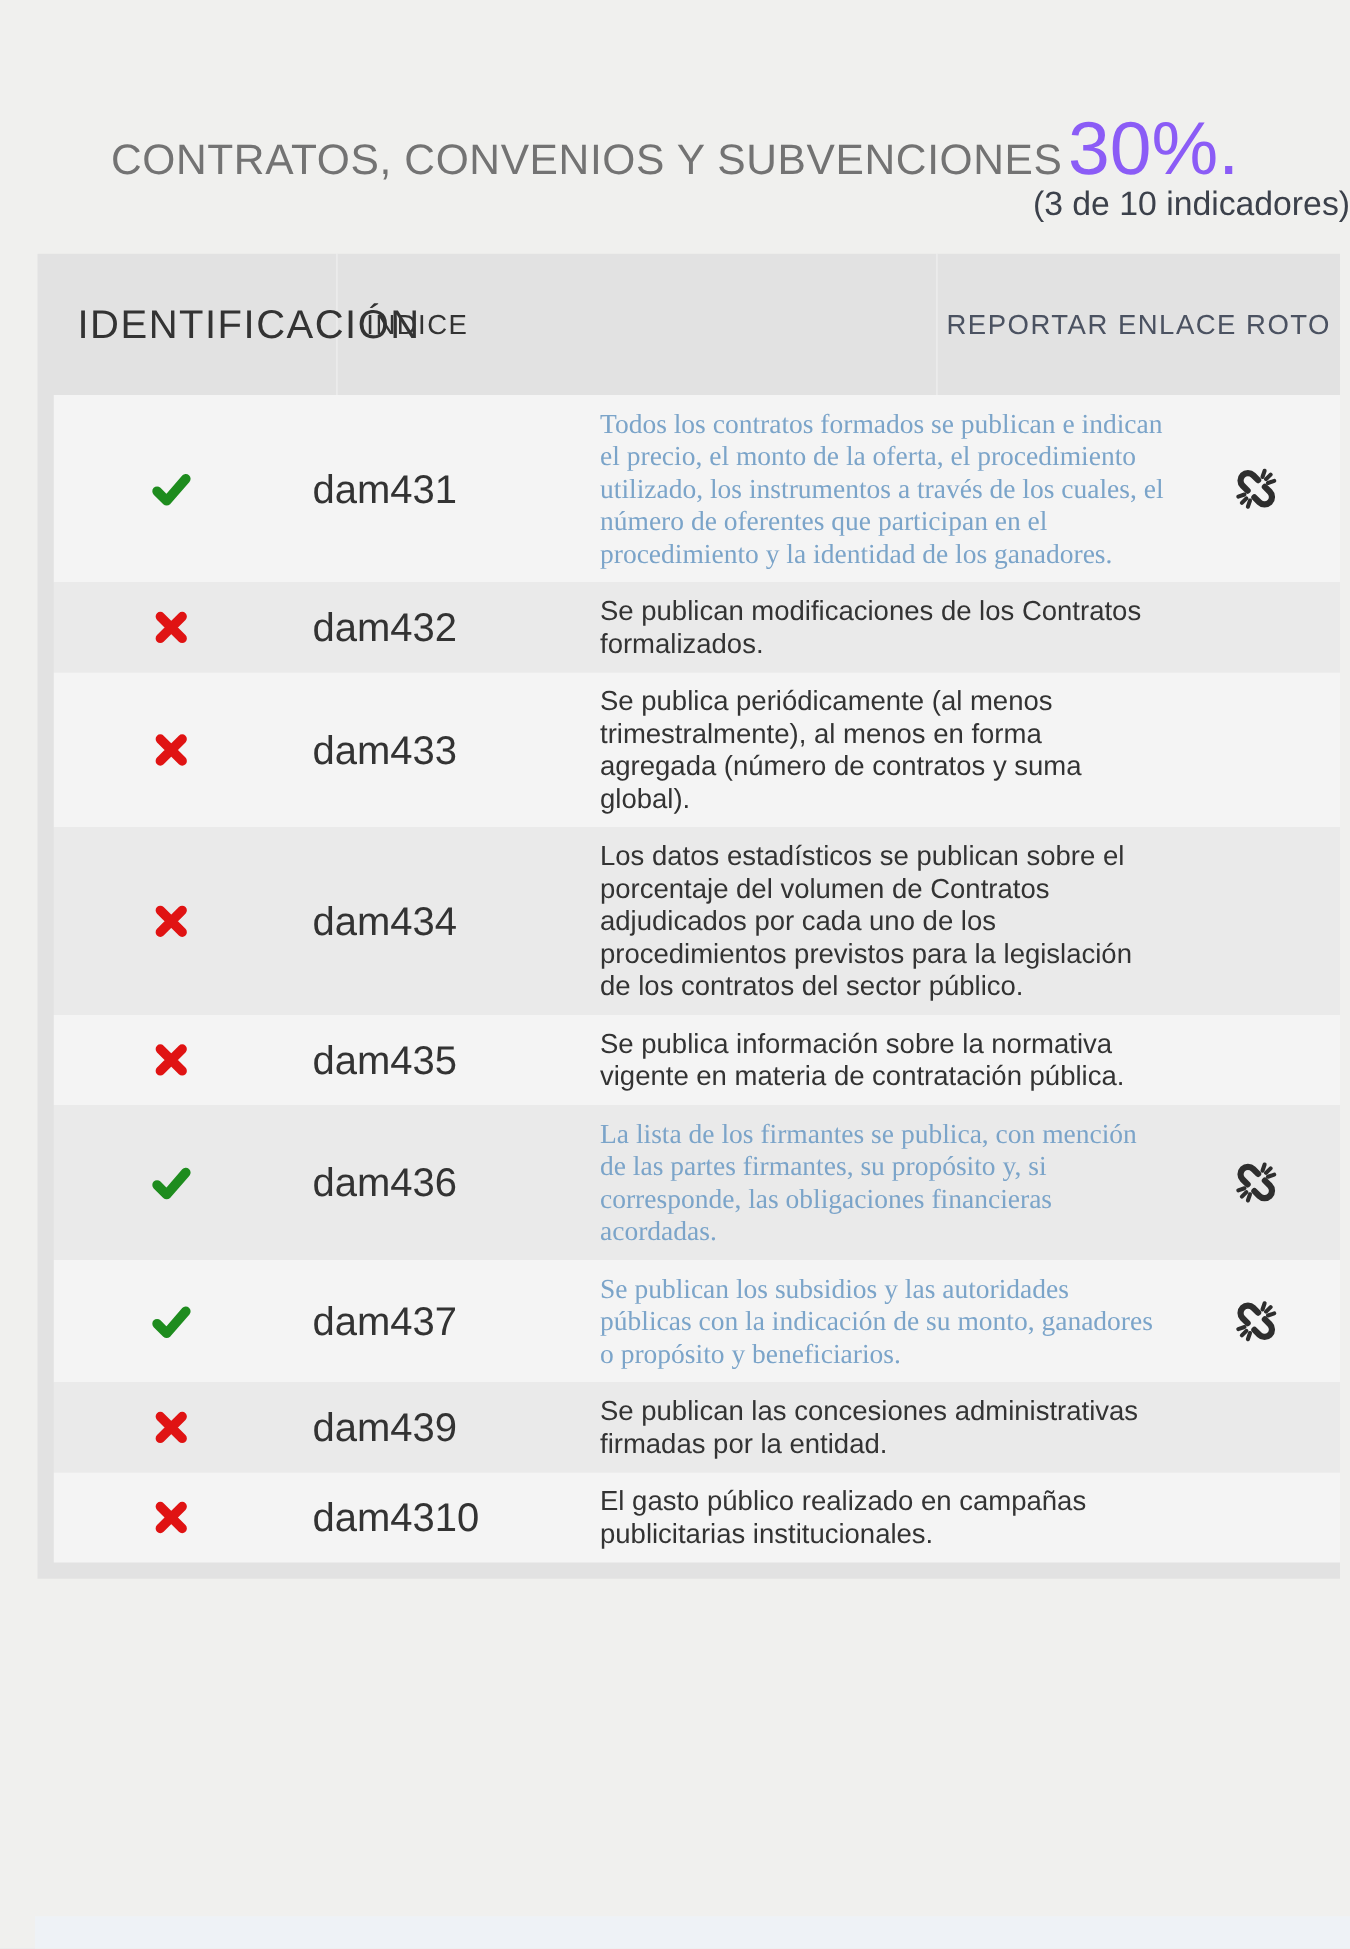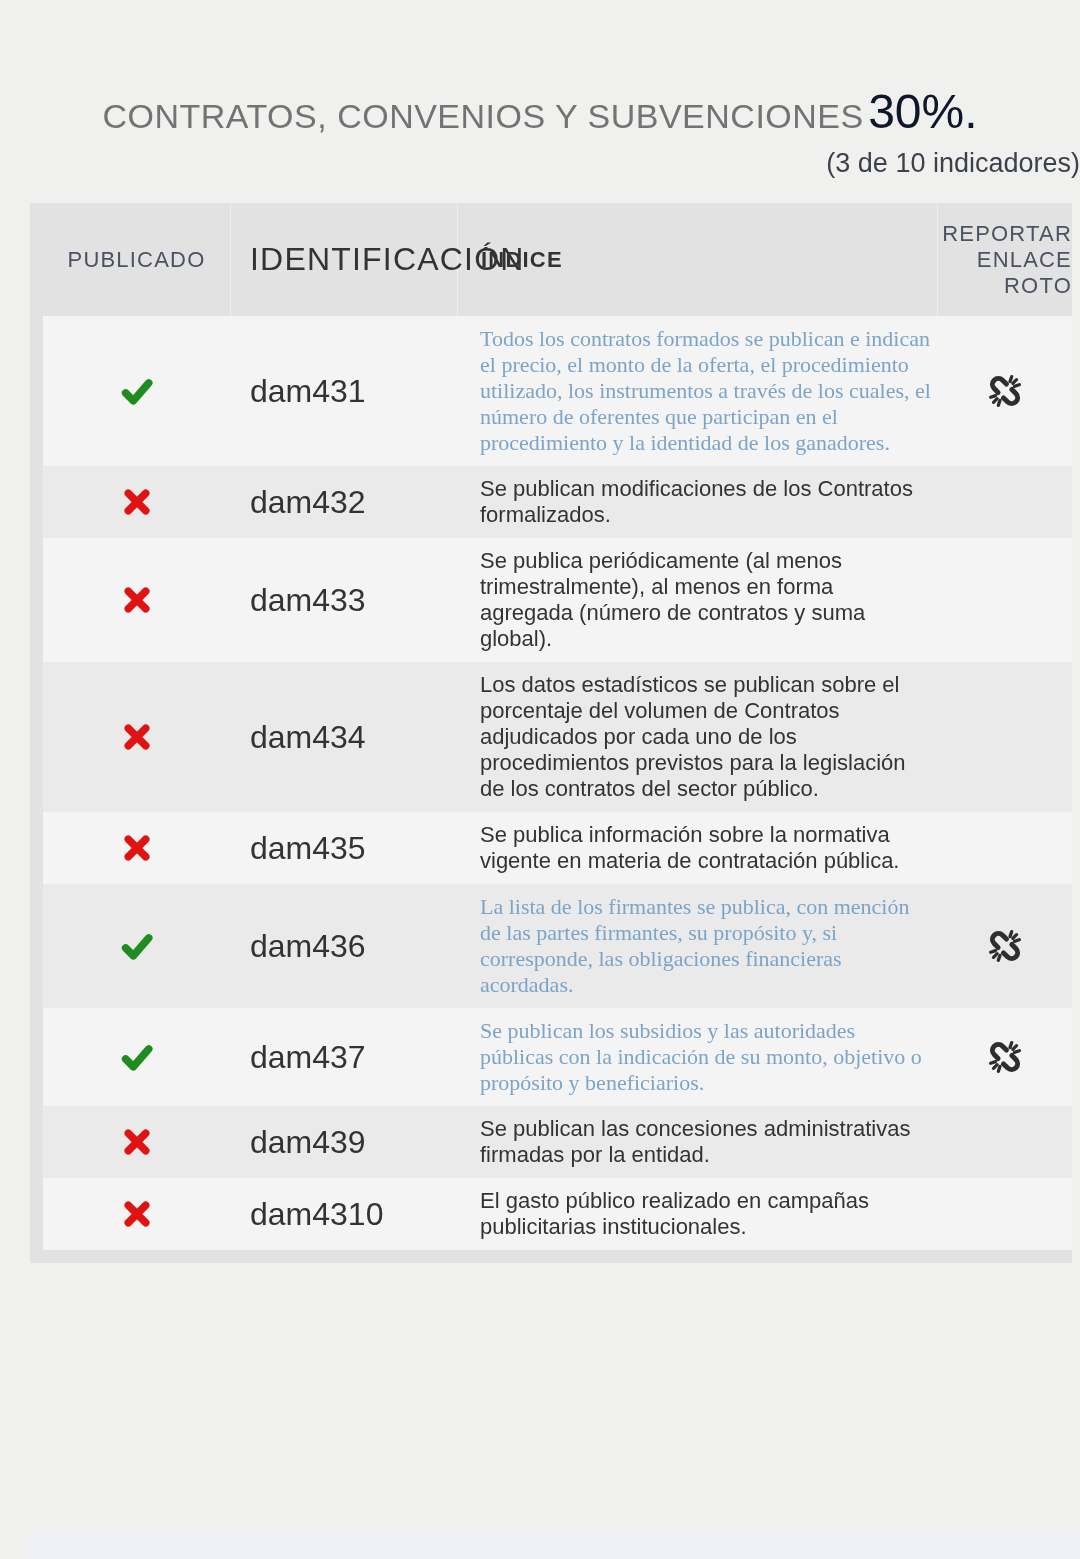--- a/index.html
+++ b/index.html
@@ -4,37 +4,37 @@
 <style>
   html,body{margin:0;padding:0;}
   body{
     width:1080px;height:1559px;position:relative;overflow:hidden;
     background:#f0f0ee;
     font-family:"Liberation Sans","DejaVu Sans",sans-serif;
   }
   
   .title-block{position:absolute;top:84px;left:0;width:1080px;text-align:center;}
   .title-main{font-size:34px;color:#737373;letter-spacing:.5px;}
-  .title-pct{font-size:48px;color:#0f172a;}
+  .title-pct{font-size:60px;color:#8b5cf6;}
   .subtitle{position:absolute;top:148px;left:0;width:1080px;text-align:right;
     font-size:27px;color:#3c414b;}
   
   .table-wrap{
     position:absolute;top:203px;left:30px;width:1042px;
     background:#e2e2e2;padding-bottom:13px;
   }
   .thead{
     display:flex;align-items:center;height:113px;padding-left:13px;
     color:#4b5261;font-size:22px;letter-spacing:1.2px;
   }
   .th{box-sizing:border-box;}
   .thead .col-pub,.thead .col-id,.thead .col-ind{border-right:1px solid rgba(250,250,250,.55);}
   .thead .col-pub{display:flex;justify-content:center;align-self:stretch;align-items:center;}
   .thead .col-id{padding-left:19px;align-self:stretch;display:flex;align-items:center;}
-  .thead .col-ind{padding-left:23px;align-self:stretch;display:flex;align-items:center;font-weight:bold;}
+  .thead .col-ind{padding-left:23px;align-self:stretch;display:flex;align-items:center;}
   .thead .col-rep{text-align:right;line-height:26px;}
   .rows{margin-left:13px;}
   .row{display:flex;align-items:center;padding:4px 0;}
   .row:nth-child(odd){background:#f4f4f4;}
   .row:nth-child(even){background:#eaeaea;}
   .col-pub{width:188px;display:flex;justify-content:center;align-items:center;}
   .col-id{width:227px;box-sizing:border-box;padding-left:19px;
     font-size:32px;color:#333;}
   .col-ind{width:480px;box-sizing:border-box;padding:6px 6px 6px 22px;
     font-size:22px;line-height:26px;color:#333;}
@@ -52,21 +52,20 @@
 <body>
 
 <div class="title-block">
   <span class="title-main">CONTRATOS, CONVENIOS Y SUBVENCIONES</span>
   <span class="title-pct">30%.</span>
 </div>
 <div class="subtitle">(3 de 10 indicadores)</div>
 
 <div class="table-wrap">
   <div class="thead">
-    <div class="th col-pub">PUBLICADO</div>
     <div class="th col-id">IDENTIFICACIÓN</div>
     <div class="th col-ind">ÍNDICE</div>
     <div class="th col-rep">REPORTAR ENLACE ROTO</div>
   </div>
   <div class="rows" id="rows">
       <div class="row published">
         <div class="col-pub">
           <span class="icon">
     <svg width="40" height="40" viewBox="0 0 24 24">
       <path d="M5.2 13.2 L9.8 17.8 L19 7.2" fill="none" stroke="#1e8c1e" stroke-width="4.6" stroke-linecap="round" stroke-linejoin="round"></path>
@@ -173,21 +172,21 @@
       </div>
       <div class="row published">
         <div class="col-pub">
           <span class="icon">
     <svg width="40" height="40" viewBox="0 0 24 24">
       <path d="M5.2 13.2 L9.8 17.8 L19 7.2" fill="none" stroke="#1e8c1e" stroke-width="4.6" stroke-linecap="round" stroke-linejoin="round"></path>
     </svg>
   </span>
         </div>
         <div class="col-id">dam437</div>
-        <div class="col-ind">Se publican los subsidios y las autoridades públicas con la indicación de su monto, objetivo o propósito y beneficiarios.</div>
+        <div class="col-ind">Se publican los subsidios y las autoridades públicas con la indicación de su monto, ganadores o propósito y beneficiarios.</div>
         <div class="col-rep">
           <button class="broken-link-btn">
     <svg width="46" height="46" viewBox="0 0 24 24">
       <g transform="rotate(-45 12 12)" fill="none" stroke="#2e2e2e" stroke-width="2.6" stroke-linecap="round">
         <path d="M8.9 10 V7.1 a3.1 3.1 0 0 1 6.2 0 V10"></path>
         <path d="M8.9 14 v2.9 a3.1 3.1 0 0 0 6.2 0 V14"></path>
       </g>
       <g fill="none" stroke="#2e2e2e" stroke-width="1.7" stroke-linecap="round">
         <path d="M16.9 9.6 l2.6 -0.9"></path>
         <path d="M16.1 8.0 l1.9 -1.9"></path>

